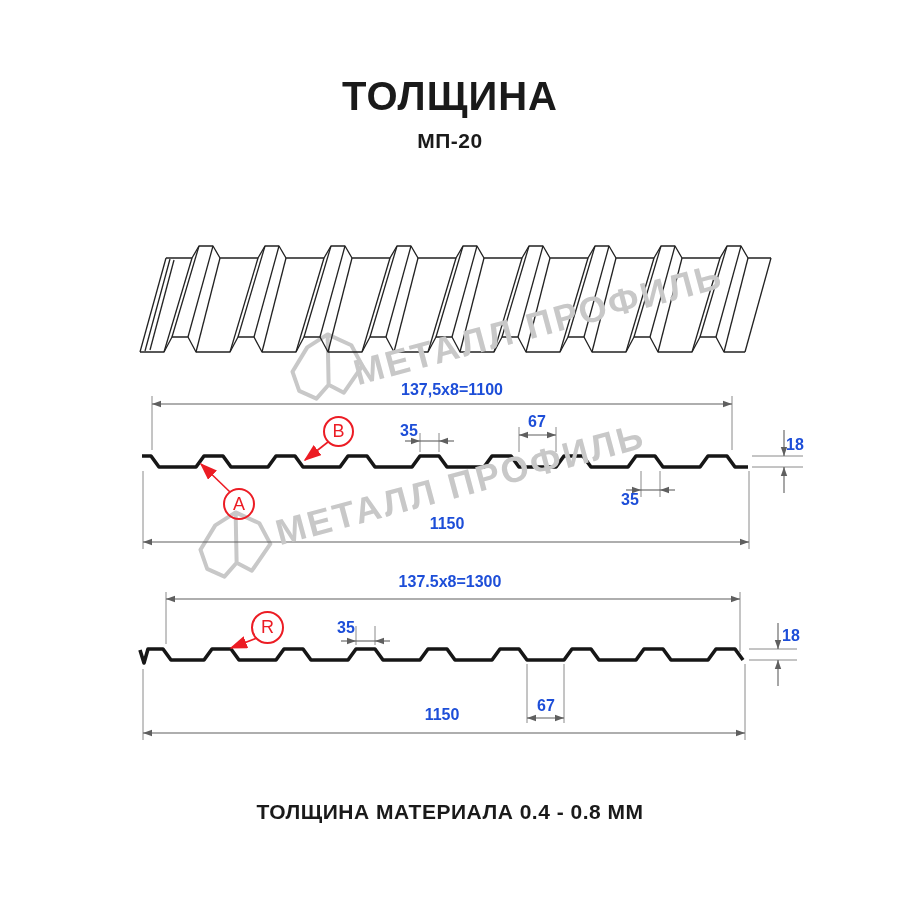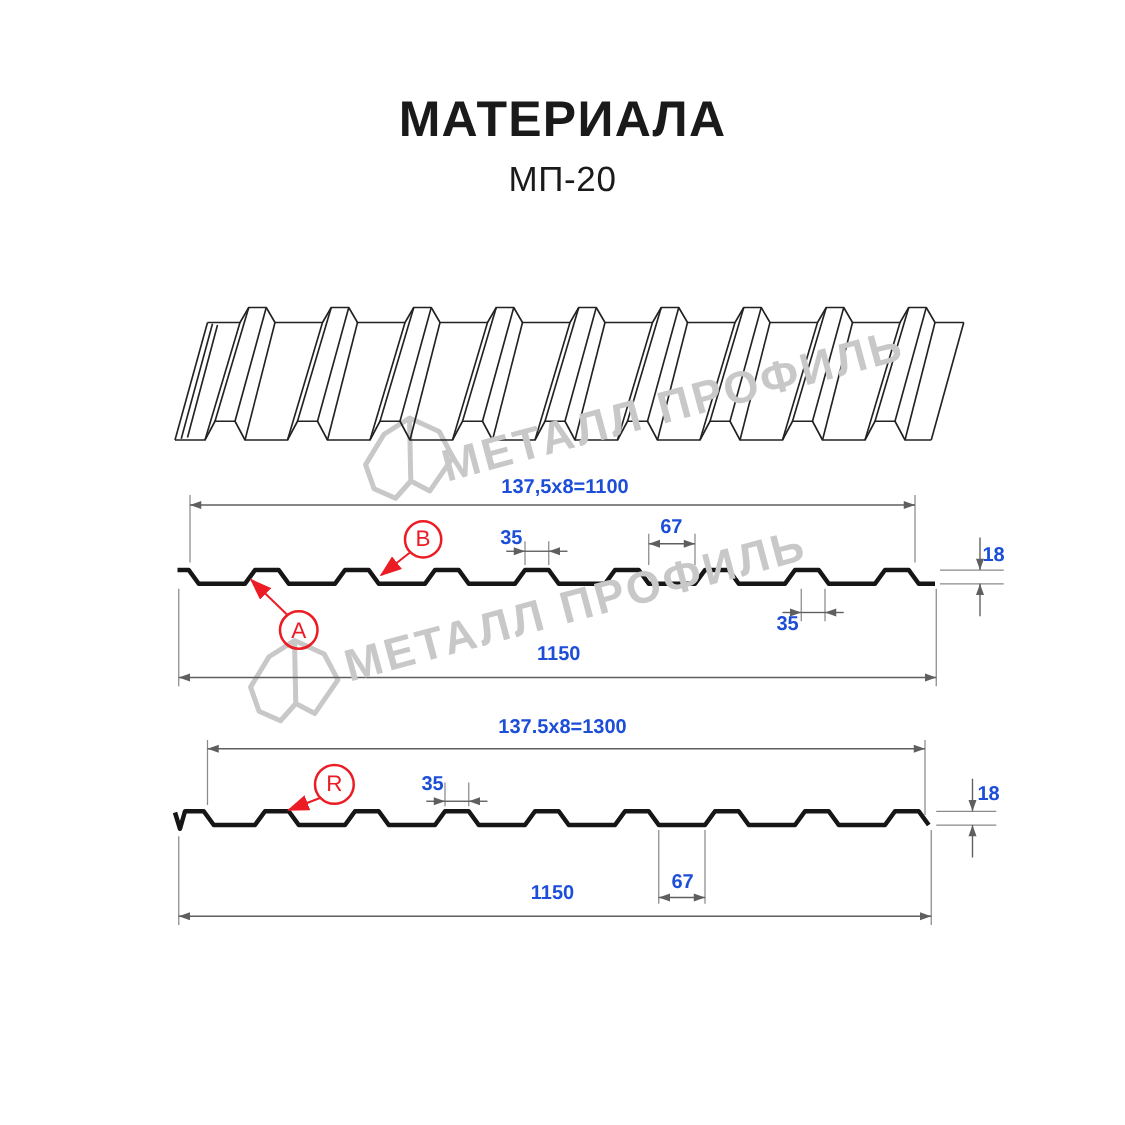--- a/index.html
+++ b/index.html
@@ -2,21 +2,21 @@
 <html><head>
 <meta charset="utf-8">
 <style>
   html,body{margin:0;padding:0;background:#fff;}
   #stage{position:relative;width:900px;height:900px;background:#fff;overflow:hidden;
          font-family:"Liberation Sans","DejaVu Sans",sans-serif;}
   #draw{position:absolute;left:0;top:0;width:900px;height:900px;}
   .txt{position:absolute;color:#1a1a1a;white-space:nowrap;line-height:1;}
   .ctr{transform:translateX(-50%);}
   .title{font-size:40px;font-weight:700;letter-spacing:1px;}
-  .subtitle{font-size:28px;font-weight:400;letter-spacing:0.5px;}
+  .subtitle{font-size:21px;font-weight:700;letter-spacing:0.5px;}
   .footer{font-size:21px;font-weight:600;letter-spacing:0.5px;}
   .dim{font-size:16px;color:#1d4ed8;font-weight:bold;}
   .wm{position:absolute;color:#c8c8c8;font-size:36px;font-weight:700;letter-spacing:2.5px;
       transform-origin:0 100%;transform:rotate(-15deg);user-select:none;}
   .badge{position:absolute;border:2.2px solid #ec1c24;color:#ec1c24;border-radius:50%;
          display:flex;align-items:center;justify-content:center;font-size:18px;background:transparent;}
 </style>
 </head>
 <body>
 
@@ -148,32 +148,33 @@
     <g id="g-red">
         <line x1="230" y1="492" x2="201" y2="464" stroke="#ec1c24" stroke-width="1.6" marker-end="url(#ra)"></line>
         <line x1="328" y1="442" x2="305" y2="460" stroke="#ec1c24" stroke-width="1.6" marker-end="url(#ra)"></line>
         <line x1="257" y1="638" x2="231" y2="648" stroke="#ec1c24" stroke-width="1.6" marker-end="url(#ra)"></line>
       </g>
   </svg>
 
   <div class="wm" style="left:360px;top:352px;">МЕТАЛЛ ПРОФИЛЬ</div>
   <div class="wm" style="left:282px;top:512px;">МЕТАЛЛ ПРОФИЛЬ</div>
 
-  <div class="txt ctr title" style="left:450px;top:76px;">МАТЕРИАЛА</div>
+  <div class="txt ctr title" style="left:450px;top:76px;">ТОЛЩИНА</div>
   <div class="txt ctr subtitle" style="left:450px;top:130px;">МП-20</div>
 
   <div class="txt ctr dim" style="left:452px;top:382px;">137,5x8=1100</div>
   <div class="txt ctr dim" style="left:409px;top:423px;">35</div>
   <div class="txt ctr dim" style="left:537px;top:414px;">67</div>
   <div class="txt dim" style="left:786px;top:437px;">18</div>
   <div class="txt ctr dim" style="left:630px;top:492px;">35</div>
   <div class="txt ctr dim" style="left:447px;top:516px;">1150</div>
   <div class="badge" style="left:223px;top:488px;width:28px;height:28px;">A</div>
   <div class="badge" style="left:323px;top:416px;width:27px;height:27px;">B</div>
 
   <div class="txt ctr dim" style="left:450px;top:574px;">137.5x8=1300</div>
   <div class="txt ctr dim" style="left:346px;top:620px;">35</div>
   <div class="txt ctr dim" style="left:546px;top:698px;">67</div>
   <div class="txt dim" style="left:782px;top:628px;">18</div>
   <div class="txt ctr dim" style="left:442px;top:707px;">1150</div>
   <div class="badge" style="left:251px;top:611px;width:29px;height:29px;">R</div>
 
+  <div class="txt ctr footer" style="left:450px;top:801px;">ТОЛЩИНА МАТЕРИАЛА 0.4 - 0.8 ММ</div>
 </div>
 
 </body></html>

